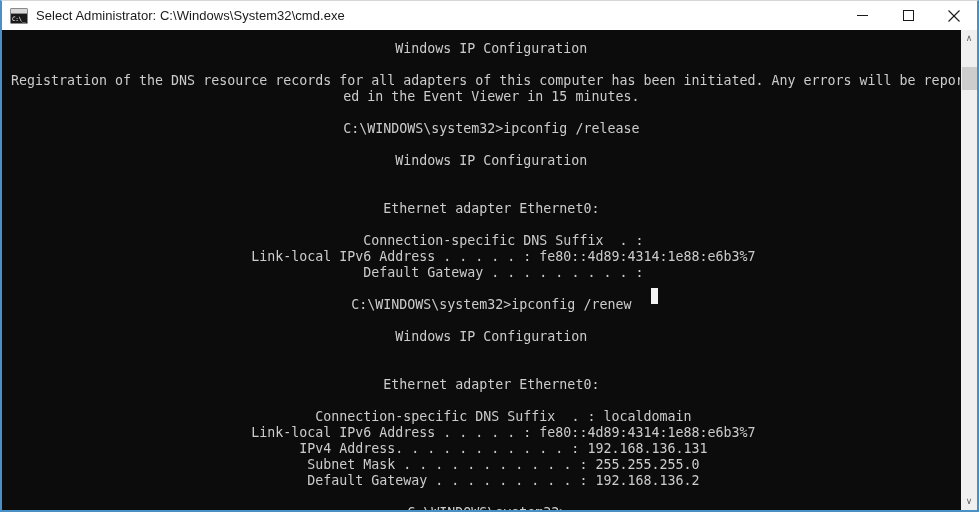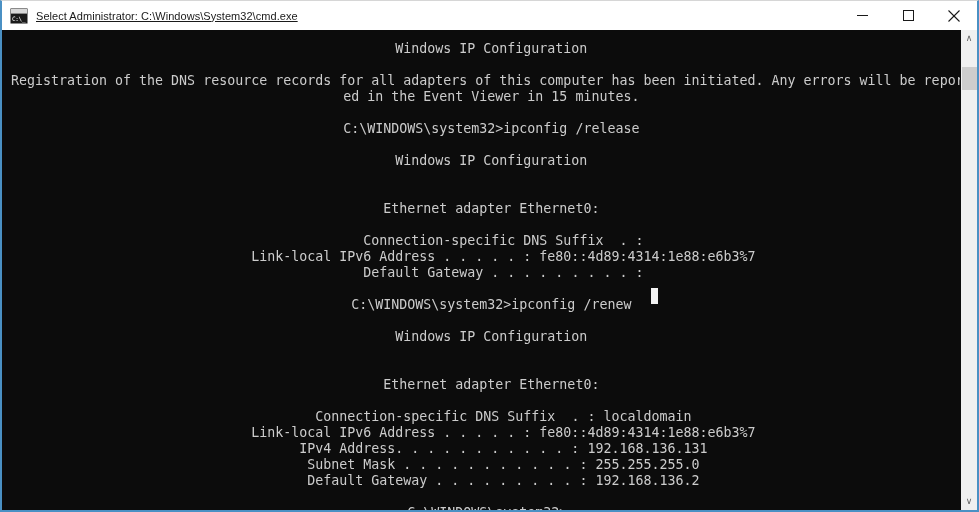--- a/index.html
+++ b/index.html
@@ -65,27 +65,26 @@
     background: #1a1a1a;
     color: #ffffff;
     font-family: "DejaVu Sans Mono", monospace;
     font-size: 6px;
     line-height: 9px;
     padding-left: 1px;
     letter-spacing: -0.3px;
     white-space: nowrap;
   }
   #title-text {
-    font-size: 11px;
+    font-size: 13px;
     color: #1a1a1a;
     white-space: nowrap;
     letter-spacing: 0.05px;
     flex: 1 1 auto;
     overflow: hidden;
-    text-decoration: underline;
   }
   .winbtn {
     width: 46px;
     height: 29px;
     flex: 0 0 auto;
     display: flex;
     align-items: center;
     justify-content: center;
     background: #ffffff;
   }

